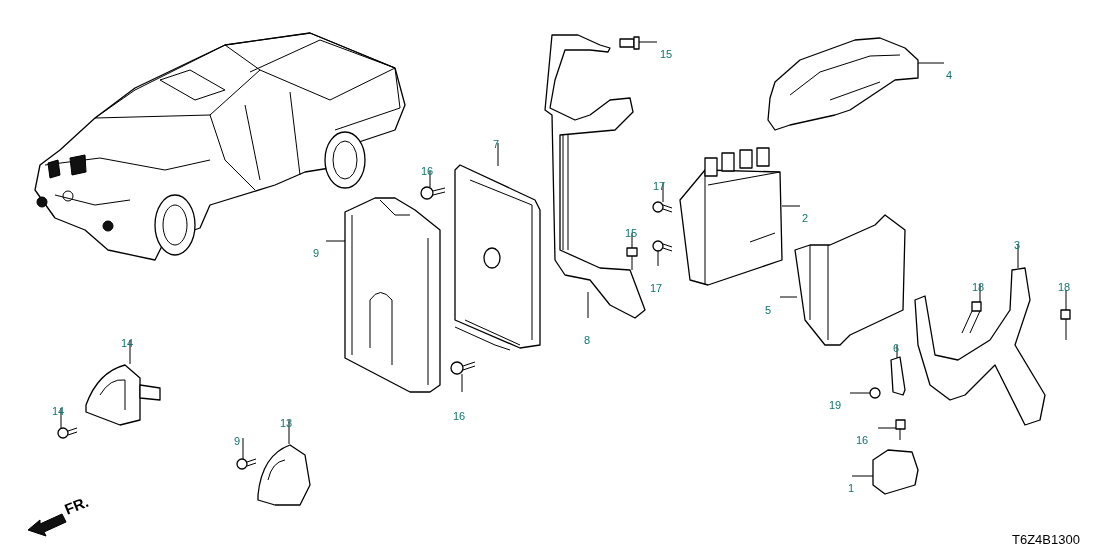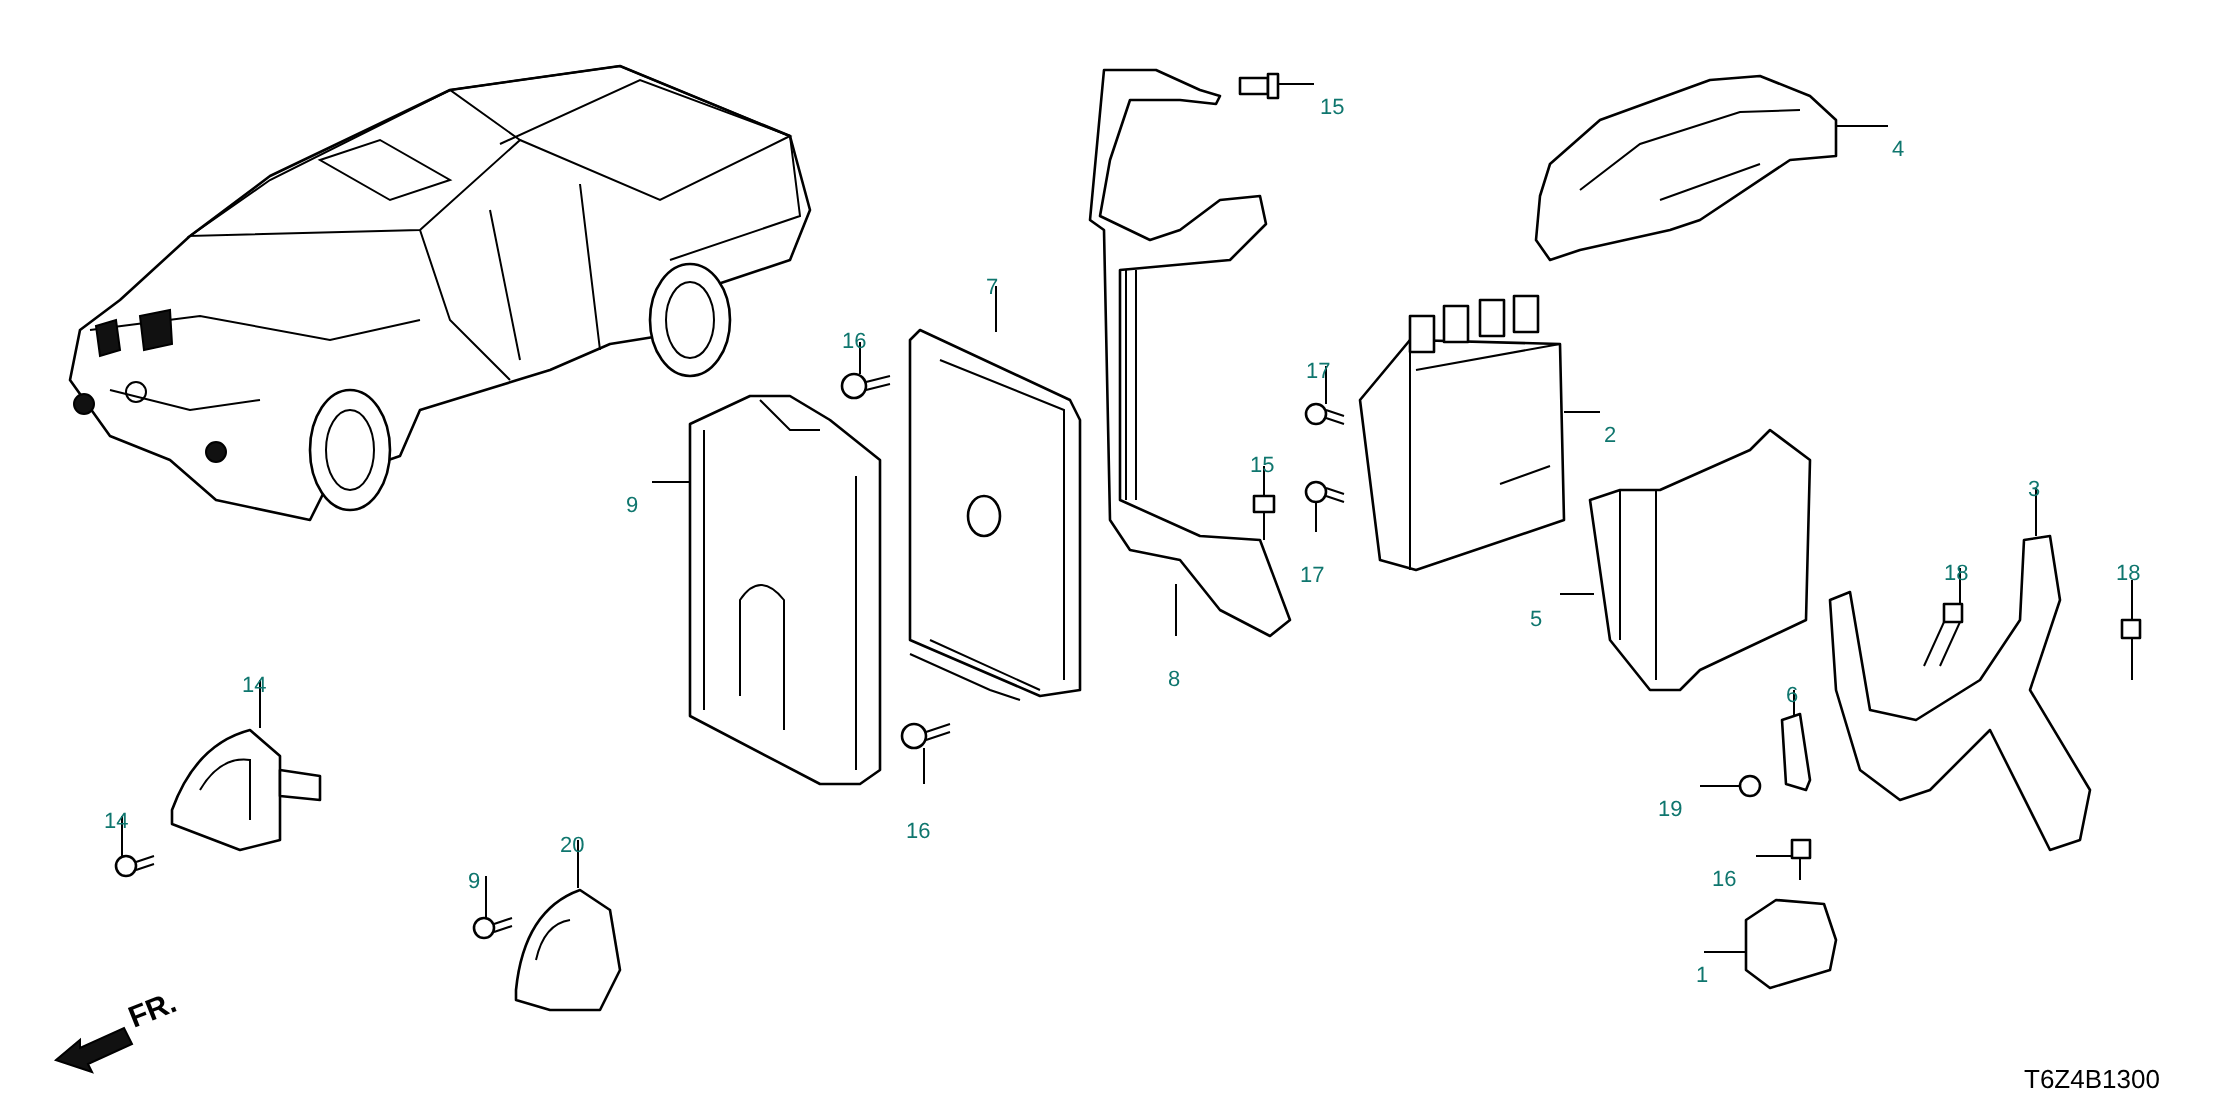--- a/index.html
+++ b/index.html
@@ -178,21 +178,21 @@
 
 <span class="callout" style="left:848px;top:468px">1</span>
 <span class="callout" style="left:802px;top:198px">2</span>
 <span class="callout" style="left:1014px;top:225px">3</span>
 <span class="callout" style="left:946px;top:55px">4</span>
 <span class="callout" style="left:765px;top:290px">5</span>
 <span class="callout" style="left:893px;top:328px">6</span>
 <span class="callout" style="left:493px;top:124px">7</span>
 <span class="callout" style="left:584px;top:320px">8</span>
 <span class="callout" style="left:313px;top:233px">9</span>
-<span class="callout" style="left:280px;top:403px">20</span>
+<span class="callout" style="left:280px;top:403px">13</span>
 <span class="callout" style="left:121px;top:323px">14</span>
 <span class="callout" style="left:234px;top:421px">9</span>
 <span class="callout" style="left:52px;top:391px">14</span>
 <span class="callout" style="left:829px;top:385px">19</span>
 <span class="callout" style="left:660px;top:34px">15</span>
 <span class="callout" style="left:625px;top:213px">15</span>
 <span class="callout" style="left:421px;top:151px">16</span>
 <span class="callout" style="left:453px;top:396px">16</span>
 <span class="callout" style="left:856px;top:420px">16</span>
 <span class="callout" style="left:653px;top:166px">17</span>

